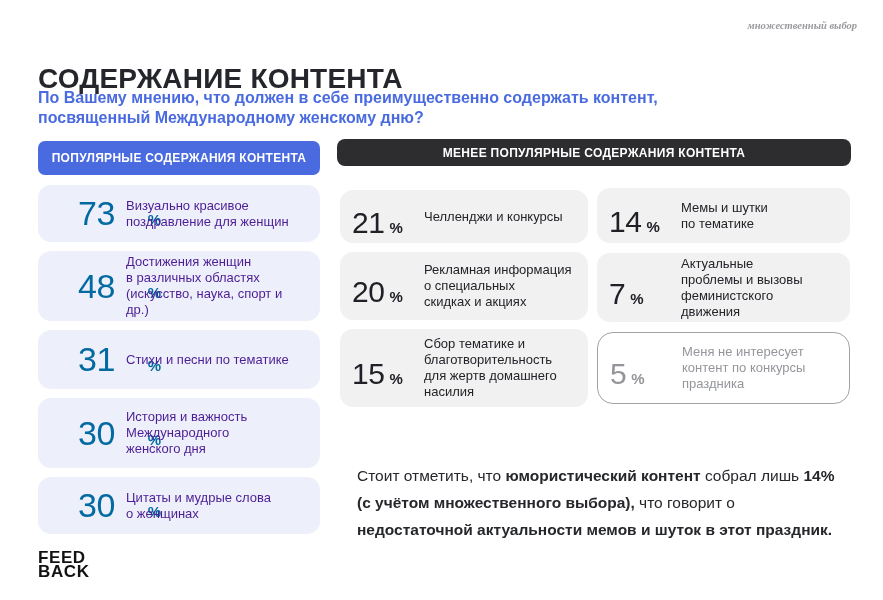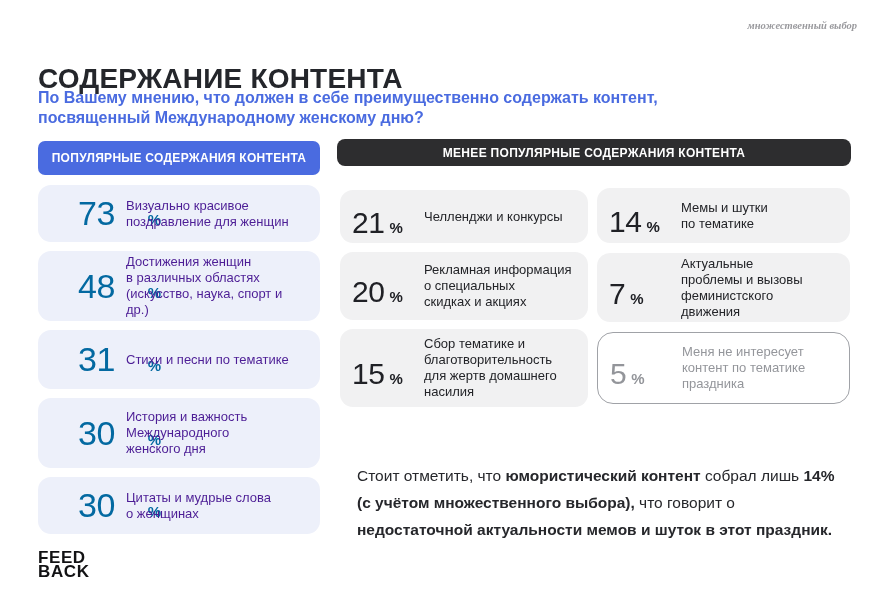--- a/index.html
+++ b/index.html
@@ -170,21 +170,21 @@
 проблемы и вызовы
 феминистского
 движения</div>
     </div>
     <div class="card card-outline" style="height:72px">
       <div class="num">
         <span class="v">5</span>
         <span class="u">%</span>
       </div>
       <div class="label">Меня не интересует
-контент по тематике
+контент по конкурсы
 праздника</div>
     </div>
   </div>
 
   <p class="note"><span>Стоит отметить, что </span><span class="b">юмористический контент</span><span> собрал лишь </span><span class="b">14% (с учётом множественного выбора),</span><span> что говорит о </span><span class="b">недостаточной актуальности мемов и шуток в этот праздник.</span></p>
 
   <div class="logo">
     <div>FEED</div>
     <div>BACK</div>
   </div>

